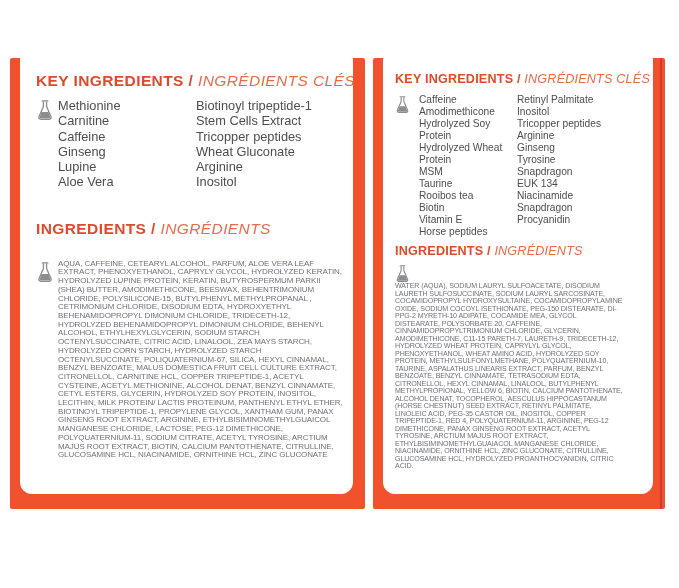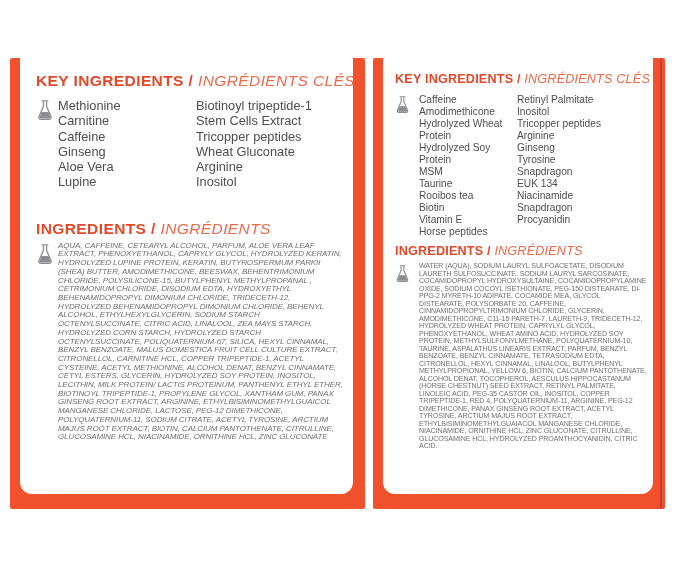--- a/index.html
+++ b/index.html
@@ -45,22 +45,22 @@
   .panel-right .cols { font-size: 10.2px; line-height: 12px; }
   .panel-left  .col1 { width: 138px; }
   .panel-left  .col2 { width: 149px; }
   .panel-right .col1 { width: 88px; margin-right: 10px; }
   .panel-right .col2 { width: 130px; }
 
   .ing-hdr-left  { margin-top: 30px; }
   .ing-hdr-right { margin-top: 6px; }
 
   .ing-row { display: flex; }
-  .panel-left  .ing-row { margin-top: 4px; font-style: italic; }
-  .panel-right .ing-row { margin-top: 5px; }
+  .panel-left  .ing-row { margin-top: 22px; }
+  .panel-right .ing-row { margin-top: 5px; flex-direction: column; }
   .para { color: var(--paragraph_text); letter-spacing: -0.1px; }
   .panel-left  .para { font-size: 8px;   line-height: 8.7px; width: 287px; }
   .panel-right .para { font-size: 7.1px; line-height: 7.5px; width: 228px; }
 
   .note {
     margin-top: 9px;
     font-style: italic;
     font-size: 7.6px; line-height: 9.8px;
     color: var(--note_text);
     width: 232px;
@@ -92,22 +92,22 @@
     <path d="M8.2 1.8 v5.6 L3.1 19.2 c-.5 1.3 .45 2.8 1.85 2.8 h10.1 c1.4 0 2.35-1.5 1.85-2.8 L11.8 7.4 V1.8" fill="none" stroke="currentColor" stroke-width="1.5" stroke-linejoin="round"></path>
     <path d="M6.1 13.6 h7.8 l2.1 5.6 c.3 .85-.3 1.75-1.2 1.75 H5.2 c-.9 0-1.5-.9-1.2-1.75 z" fill="currentColor"></path>
   </svg>
         </div>
       <div class="cols">
         <div class="col1">
             <div class="key-item">Methionine</div>
             <div class="key-item">Carnitine</div>
             <div class="key-item">Caffeine</div>
             <div class="key-item">Ginseng</div>
+            <div class="key-item">Lupine</div>
             <div class="key-item">Aloe Vera</div>
-            <div class="key-item">Lupine</div>
           </div>
         <div class="col2">
             <div class="key-item">Biotinoyl tripeptide-1</div>
             <div class="key-item">Stem Cells Extract</div>
             <div class="key-item">Tricopper peptides</div>
             <div class="key-item">Wheat Gluconate</div>
             <div class="key-item">Arginine</div>
             <div class="key-item">Inositol</div>
           </div>
       </div>
@@ -145,22 +145,22 @@
           <svg viewBox="0 0 20 24" width="15" height="18" aria-hidden="true">
     <path d="M6.8 1 h6.4" fill="none" stroke="currentColor" stroke-width="1.6" stroke-linecap="round"></path>
     <path d="M8.2 1.8 v5.6 L3.1 19.2 c-.5 1.3 .45 2.8 1.85 2.8 h10.1 c1.4 0 2.35-1.5 1.85-2.8 L11.8 7.4 V1.8" fill="none" stroke="currentColor" stroke-width="1.5" stroke-linejoin="round"></path>
     <path d="M6.1 13.6 h7.8 l2.1 5.6 c.3 .85-.3 1.75-1.2 1.75 H5.2 c-.9 0-1.5-.9-1.2-1.75 z" fill="currentColor"></path>
   </svg>
         </div>
       <div class="cols">
         <div class="col1">
             <div class="key-item">Caffeine</div>
             <div class="key-item">Amodimethicone</div>
+            <div class="key-item">Hydrolyzed Soy Protein</div>
             <div class="key-item">Hydrolyzed Wheat Protein</div>
-            <div class="key-item">Hydrolyzed Soy Protein</div>
             <div class="key-item">MSM</div>
             <div class="key-item">Taurine</div>
             <div class="key-item">Rooibos tea</div>
             <div class="key-item">Biotin</div>
             <div class="key-item">Vitamin E</div>
             <div class="key-item">Horse peptides</div>
           </div>
         <div class="col2">
             <div class="key-item">Retinyl Palmitate</div>
             <div class="key-item">Inositol</div>

